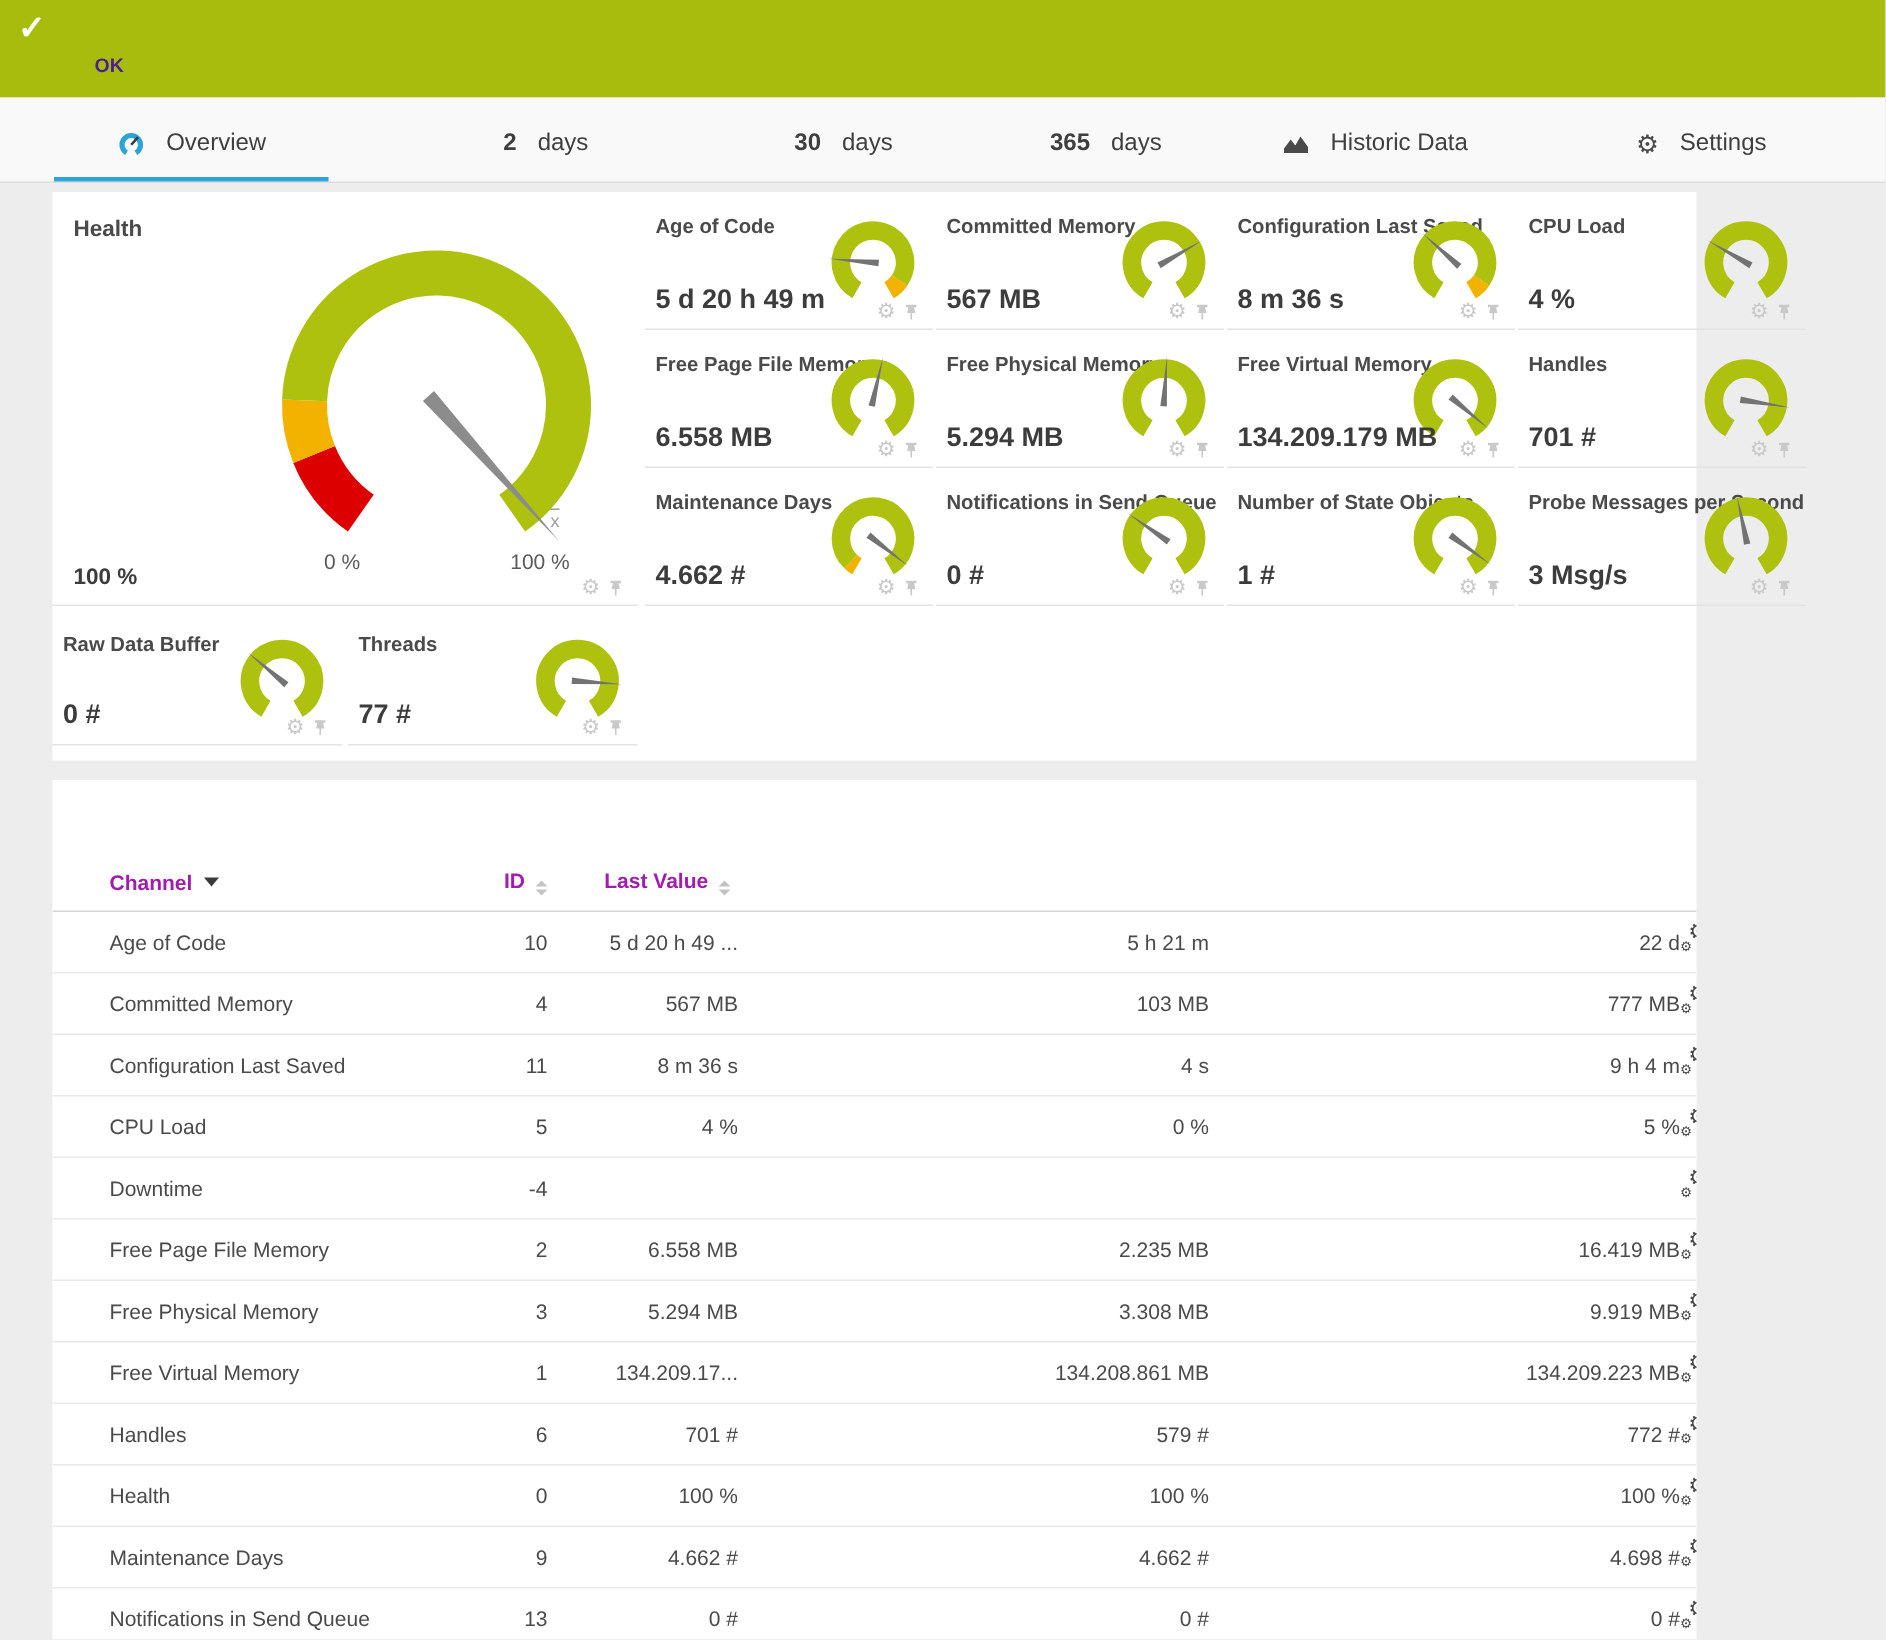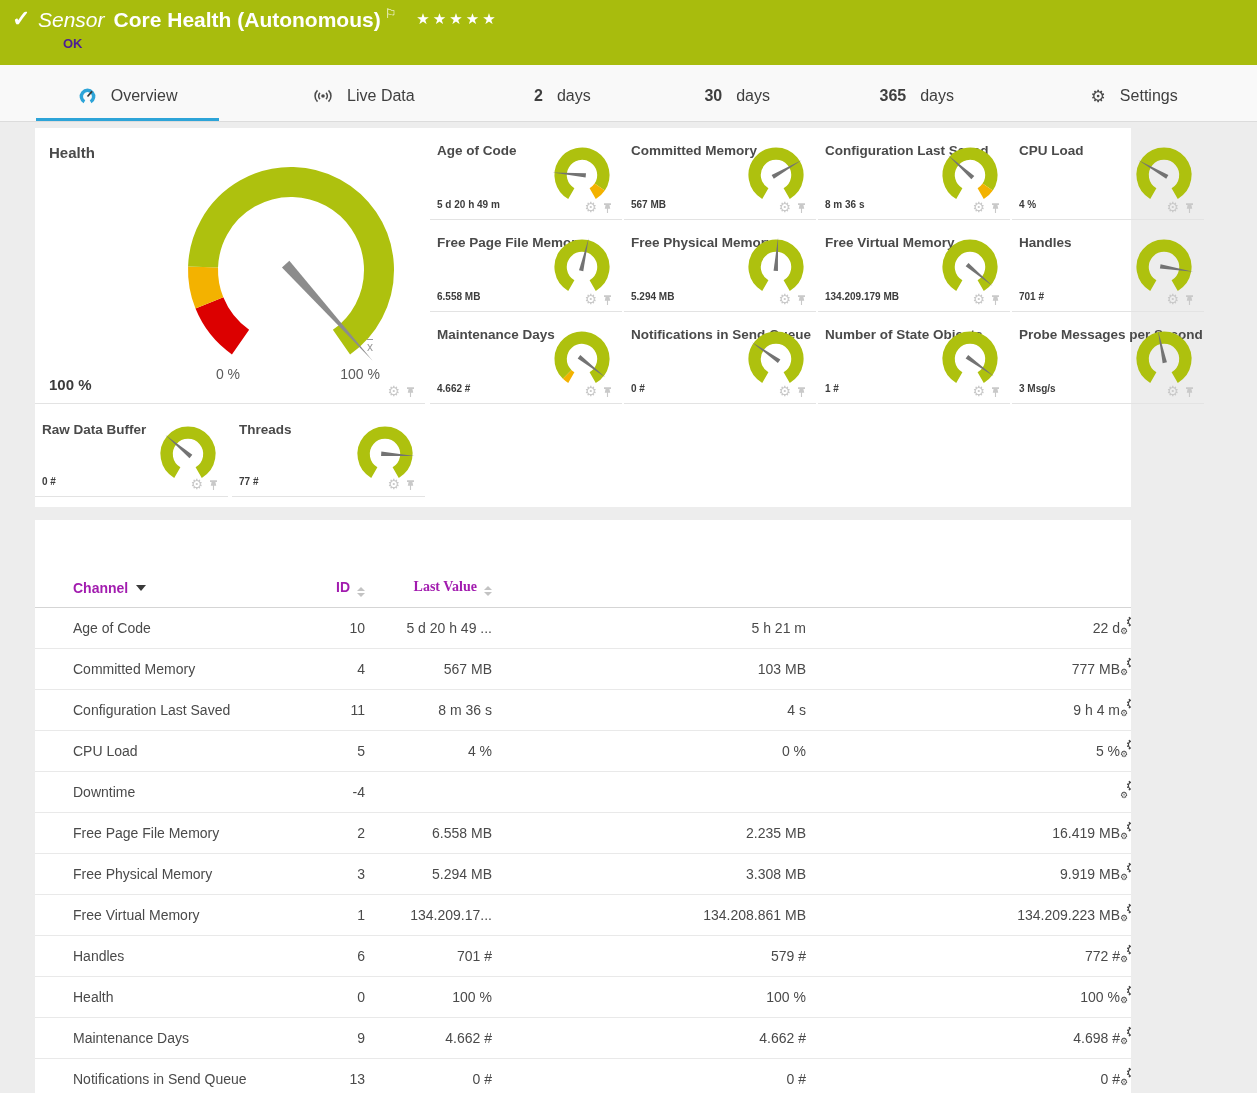--- a/index.html
+++ b/index.html
@@ -44,85 +44,81 @@
   .hc-avg { position:absolute; left:332px; top:212px; font-size:12px; color:#9a9a9a; text-decoration:overline; }
 
   
   .small-grid { position:absolute; left:395px; top:0; display:grid; grid-template-columns:repeat(4,192px);
                 grid-auto-rows:92px; column-gap:2px; }
   .bottom-row { position:absolute; left:0; top:279px; display:flex; gap:4px; }
   .bottom-row .card { width:193px; height:90px; }
   .card { position:relative; border-bottom:1px solid #e3e3e3; }
   .card-title { position:absolute; left:7px; top:15px; font-size:13.5px; font-weight:700; color:#4a4a4a; white-space:nowrap; }
   .card-gauge { position:absolute; right:2px; top:13px; width:76px; height:70px; }
-  .card-value { position:absolute; left:7px; bottom:9px; font-size:10px; font-weight:700; color:#3c3c3c; }
+  .card-value { position:absolute; left:7px; bottom:9px; font-size:18px; font-weight:700; color:#3c3c3c; }
   .card-icons { position:absolute; right:9px; bottom:5px; display:flex; align-items:flex-end; gap:5px; z-index:2; }
   .card-icons .gear { font-size:14px; color:#c9c9c9; line-height:1; cursor:pointer; }
   .card-icons svg { display:block; cursor:pointer; }
 
   
   .trow { display:grid; grid-template-columns:292px 38px 127px 314px 314px 1fr; align-items:center;
           height:41px; border-bottom:1px solid #e9e9e9; font-size:14px; color:#4a4a4a; }
   .thead { margin-top:48px; height:40px; border-bottom:1px solid #d5d5d5; font-weight:700; color:#a21caf; }
   .c-channel { padding-left:38px; }
   .c-id, .c-last, .c-min, .c-max { text-align:right; }
-  .thead .c-last { text-align:right; padding-left:33px;font-family:Liberation Serif, serif; }
+  .thead .c-last { text-align:center; padding-left:33px; }
   .c-act { text-align:right; padding-right:36px; }
   .th { cursor:pointer; white-space:nowrap; }
   .sort { display:inline-flex; flex-direction:column; gap:2px; margin-left:7px; vertical-align:1px; }
   .sort i { display:block; width:0; height:0; border-left:4px solid transparent; border-right:4px solid transparent; }
   .sort .up { border-bottom:4px solid #c3c3c3; }
   .sort .down { border-top:4px solid #c3c3c3; }
   .sort-active { display:inline-block; margin-left:8px; width:0; height:0; border-left:5px solid transparent;
                  border-right:5px solid transparent; border-top:6px solid #3a3a3a; vertical-align:2px; }
   .gears { position:relative; display:inline-block; width:19px; height:17px; cursor:pointer; }
   .gears .g1 { position:absolute; right:0; top:-4px; font-size:15px; color:#4a4a4a; line-height:1; }
   .gears .g2 { position:absolute; left:0; bottom:-1px; font-size:9px; color:#4a4a4a; line-height:1; }
 </style>
 </head>
 <body>
 
 <div class="header" id="hdr" style="background: rgb(168, 188, 13);">
   <span class="hdr-check">✓</span>
-  <div class="hdr-line">
-    <span class="hdr-kind">Sensor</span><span class="hdr-title">Core Health (Autonomous)</span><span class="hdr-flag">⚐</span><span class="hdr-stars">★★★★★</span>
-  </div>
   <div class="hdr-status">OK</div>
 </div>
 
 <div class="tabbar" id="tabbar">
     <div class="tab active">
       <span style="display: flex;">
         <svg viewBox="0 0 20 20" width="19" height="19">
           <path d="M6.75 15.63 A6.5 6.5 0 1 1 13.25 15.63" stroke="#2da4d8" stroke-width="3.6" fill="none"></path>
           <line x1="10" y1="10" x2="14.8" y2="4.6" stroke="#3a3a3a" stroke-width="1.8"></line>
         </svg>
       </span>
       <span>Overview</span>
     </div>
     <div class="tab">
-      <span style="display: flex;">
-        <svg viewBox="0 0 20 16" width="20" height="16">
-          <circle cx="10" cy="8" r="1.8" fill="#4a4a4a"></circle>
-          <path d="M7 4.9 a4.2 4.2 0 0 0 0 6.2 M13 4.9 a4.2 4.2 0 0 1 0 6.2 M4.5 2.4 a7.6 7.6 0 0 0 0 11.2 M15.5 2.4 a7.6 7.6 0 0 1 0 11.2" stroke="#4a4a4a" stroke-width="1.5" fill="none"></path>
-        </svg>
-      </span>
-      <span>Live Data</span>
-    </div>
-    <div class="tab">
       <span class="num">2</span>
       <span>days</span>
     </div>
     <div class="tab">
       <span class="num">30</span>
       <span>days</span>
     </div>
     <div class="tab">
       <span class="num">365</span>
       <span>days</span>
+    </div>
+    <div class="tab">
+      <span style="display: flex;">
+        <svg viewBox="0 0 18 16" width="18" height="16">
+          <path d="M1 14 V11 L5.5 5 L8.5 9 L12 3 L17 10 V14 Z" fill="#4a4a4a"></path>
+        </svg>
+      </span>
+      <span>Historic Data</span>
     </div>
     <div class="tab">
       <span style="display: flex;">
         <span class="gear-glyph">⚙</span>
       </span>
       <span>Settings</span>
     </div>
   </div>
 
 <div class="panel" id="gauges-panel">

